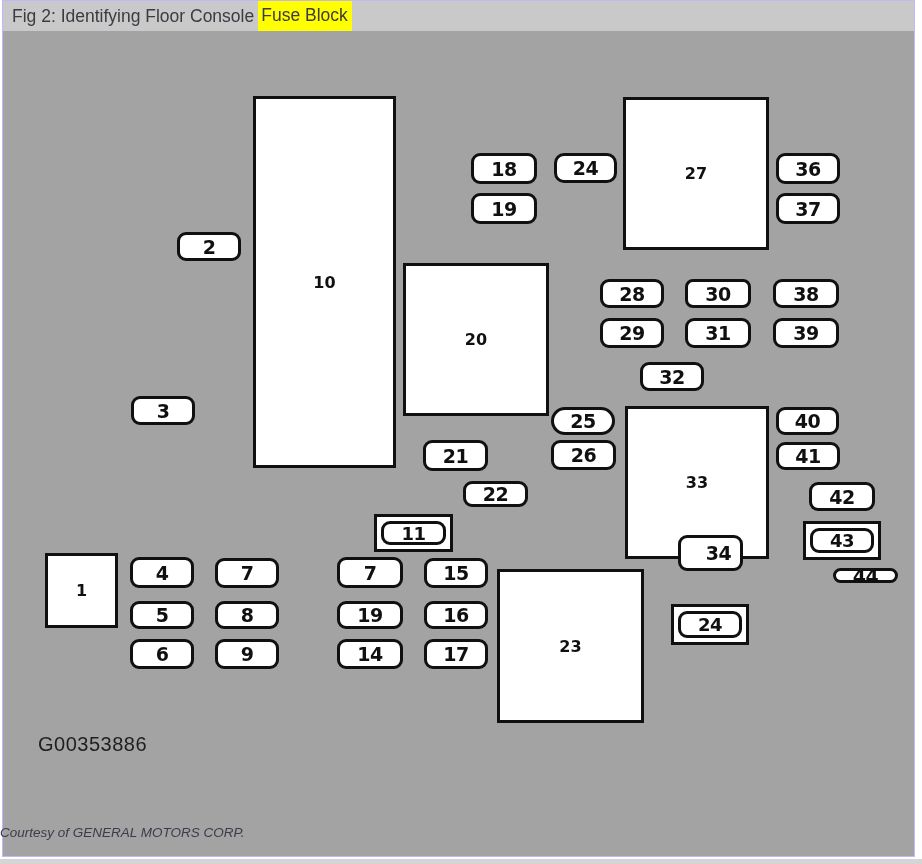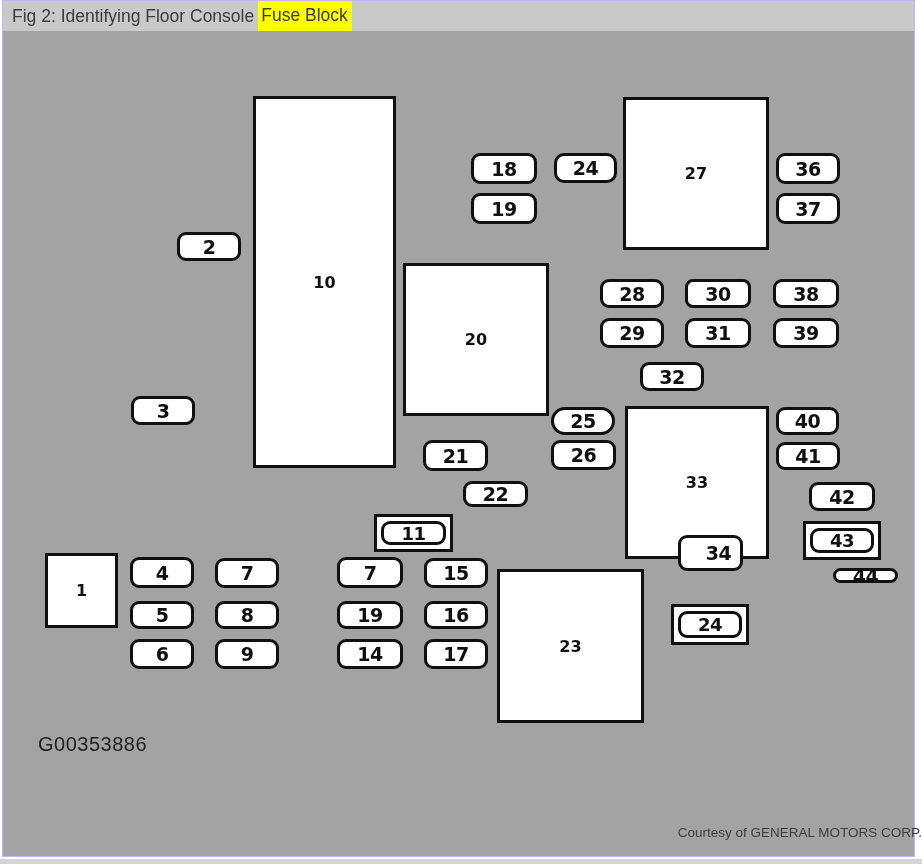--- a/index.html
+++ b/index.html
@@ -140,23 +140,24 @@
     font-family: "Liberation Sans", sans-serif;
     font-size: 20px;
     color: #1f1f1f;
     letter-spacing: 0.5px;
   }
   .credit {
     position: absolute;
     left: 0;
     top: 825px;
     width: 922px;
-    text-align: right;
+    text-align: left;
     font-size: 13.5px;
     color: #3c3c48;
+    font-style: italic;
   }
   .bottom-strip {
     position: absolute;
     left: 0;
     top: 859px;
     width: 922px;
     height: 5px;
     background: #d5d5d5;
   }
 </style>

